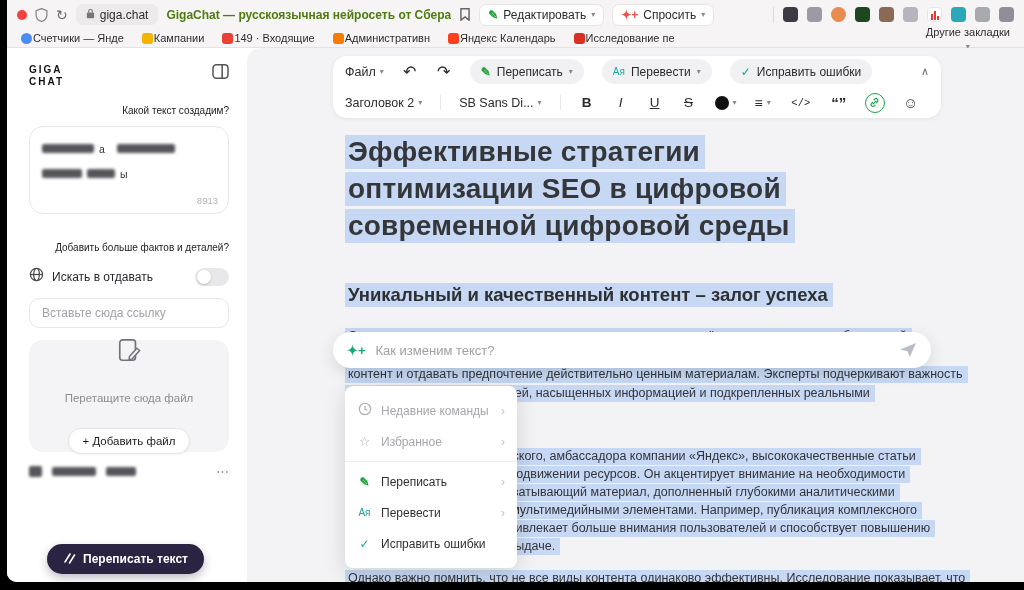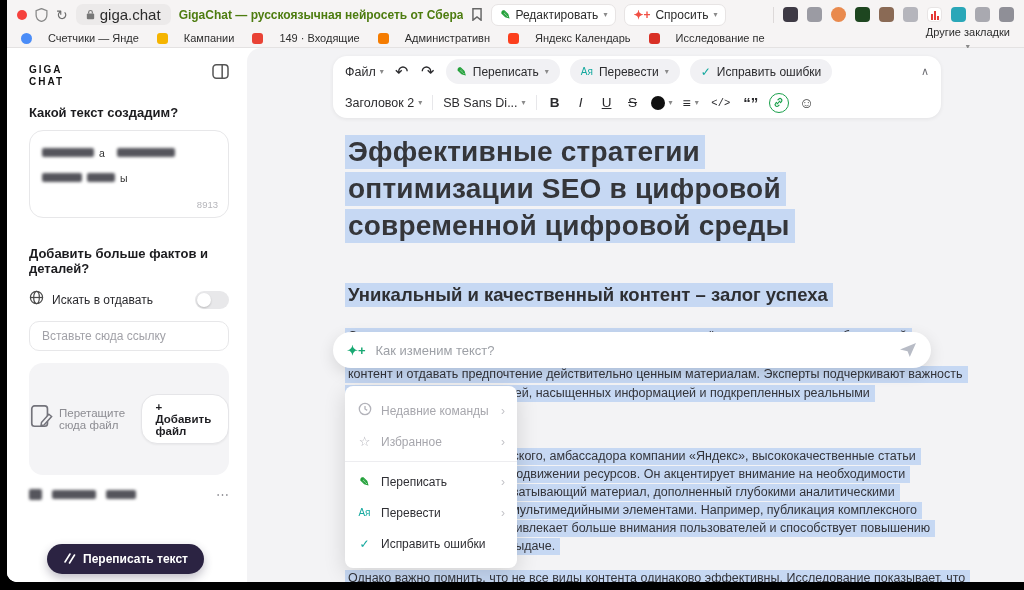--- a/index.html
+++ b/index.html
@@ -4,71 +4,71 @@
 <style>
   * { box-sizing: border-box; margin: 0; padding: 0; }
   html,body { width:1024px; height:590px; }
   body { background:#000; font-family:"Liberation Sans", sans-serif; overflow:hidden; position:relative; }
   .window { position:absolute; left:7px; top:0; width:1017px; height:582px; background:#fff; border-bottom-left-radius:10px; overflow:hidden; }
 
   
   .chrome-top { height:29px; background:#f6f4f4; display:flex; align-items:center; padding:0 10px; gap:8px; font-size:12px; color:#333; }
   .rec-dot { width:10px; height:10px; border-radius:50%; background:#f5413d; flex:none; }
   .icon-btn { color:#6d6d6d; font-size:14px; line-height:1; cursor:pointer; flex:none; display:flex; align-items:center; }
-  .addr { display:flex; align-items:center; gap:5px; background:#eceaea; border-radius:7px; height:21px; padding:0 10px; color:#2c2c2c; font-size:15px; flex:none; }
+  .addr { display:flex; align-items:center; gap:5px; background:#eceaea; border-radius:7px; height:21px; padding:0 10px; color:#2c2c2c; font-size:12px; flex:none; }
   .page-title { color:#4d7c0f; font-size:12px; white-space:nowrap; overflow:hidden; max-width:300px;font-weight:bold; }
   .chrome-btn { display:flex; align-items:center; gap:5px; background:#fff; border:1px solid #e7e4e4; border-radius:7px; height:22px; padding:0 8px; font-size:12px; color:#2c2c2c; white-space:nowrap; flex:none; cursor:pointer; }
   .chev { font-size:8px; color:#8a8a8a; }
   .vsep { width:1px; height:16px; background:#ddd9d9; flex:none; }
   .ext-row { display:flex; align-items:center; gap:9px; margin-left:auto; flex:none; }
   .ext { width:15px; height:15px; border-radius:4px; flex:none; cursor:pointer; }
   .ext.e1{background:#3e3a45;} .ext.e2{background:#9b9ba3;} .ext.e3{background:#e98a4e;border-radius:50%;}
   .ext.e4{background:#1e4620;} .ext.e5{background:#8a6a55;} .ext.e6{background:#b5b5bc;}
   .ext.e7{background:#fff;border:1px solid #e8e5e5;background-image:linear-gradient(#e53935,#e53935),linear-gradient(#e53935,#e53935),linear-gradient(#e53935,#e53935);background-size:2px 6px,2px 9px,2px 4px;background-position:3px 6px,6px 3px,9px 8px;background-repeat:no-repeat;}
   .ext.e8{background:#2aa7b8;} .ext.e9{background:#a9a9b0;} .ext.e10{background:#8f8f97;}
   .bookmarks { height:19px; background:#f6f4f4; border-bottom:1px solid #e4e2e2; display:flex; align-items:center; gap:18px; padding:0 14px; font-size:11px; color:#2e2e2e; }
-  .bm { display:flex; align-items:center; gap:16px; white-space:nowrap; cursor:pointer; }
+  .bm { display:flex; align-items:center; gap:1px; white-space:nowrap; cursor:pointer; }
   .fav { width:11px; height:11px; border-radius:3px; flex:none; }
   .bm:nth-of-type(1) .fav{background:#4a8cf7;border-radius:50%;}
   .bm:nth-of-type(2) .fav{background:#f5b400;}
   .bm:nth-of-type(3) .fav{background:#e94235;}
   .bm:nth-of-type(4) .fav{background:#f57c00;}
   .bm:nth-of-type(5) .fav{background:#fc3f1d;}
   .bm:nth-of-type(6) .fav{background:#d93025;}
   .other-bm { margin-left:auto; display:flex; align-items:center; gap:4px; cursor:pointer;flex-direction:column; }
 
   
   .app { display:flex; height:534px; background:#fff; }
   .sidebar { width:240px; background:#fff; position:relative; padding:16px 18px 0 22px; flex:none; }
   .main { flex:1; background:#f3f3f5; border-top-left-radius:14px; position:relative; overflow:hidden; }
 
   
   .sb-head { display:flex; justify-content:space-between; align-items:flex-start; margin-bottom:18px; }
   .logo { font-weight:900; font-size:10px; letter-spacing:2px; color:#111; line-height:1.15; }
-  .sb-q { font-size:13px; font-weight:700; color:#1c1c1f; margin-bottom:10px; }
+  .sb-q { font-size:10px; font-weight:400; color:#1c1c1f; margin-bottom:10px;text-align:right; }
   .sb-card { border:1px solid #e7e7e9; border-radius:14px; height:88px; position:relative; padding:12px 12px; margin-bottom:28px; }
   .redact { display:inline-block; height:9px; background:#55555c; border-radius:2px; filter:blur(1.4px); vertical-align:middle; margin-right:5px; }
   .sb-card .tail { font-size:10.5px; color:#333; }
   .char-count { position:absolute; right:10px; bottom:7px; font-size:9.5px; color:#b5b5ba; }
   .sb-row { display:flex; align-items:center; gap:8px; margin:14px 0 0 0; }
   .sb-row-label { font-size:12px; color:#2a2a2e; flex:1; }
   .toggle { width:34px; height:18px; background:#e8e8ea; border-radius:9px; position:relative; flex:none; cursor:pointer; }
   .toggle .knob { position:absolute; left:2px; top:2px; width:14px; height:14px; border-radius:50%; background:#fff; box-shadow:0 1px 2px rgba(0,0,0,.2); }
   .sb-input { margin-top:12px; width:100%; height:30px; border:1px solid #e7e7e9; border-radius:10px; padding:0 12px; font-size:12px; color:#333; font-family:"Liberation Sans",sans-serif; outline:none; }
   .sb-input::placeholder { color:#a2a2a8; }
-  .dropzone { margin-top:12px; background:#f4f4f6; border-radius:14px; height:112px; display:flex; flex-direction:row; align-items:center; justify-content:center; gap:6px; }
+  .dropzone { margin-top:12px; background:#f4f4f6; border-radius:14px; height:112px; display:flex; flex-direction:column; align-items:center; justify-content:center; gap:24px; }
   .dz-label { font-size:11.5px; color:#8c8c92; }
-  .dz-btn { background:#fff; border:1px solid #e5e5e8; border-radius:16px; padding:6px 14px; font-size:11.5px; font-weight:700; color:#1e1e22; box-shadow:0 1px 2px rgba(0,0,0,.05); cursor:pointer; }
+  .dz-btn { background:#fff; border:1px solid #e5e5e8; border-radius:16px; padding:6px 14px; font-size:11.5px; font-weight:400; color:#1e1e22; box-shadow:0 1px 2px rgba(0,0,0,.05); cursor:pointer; }
   .file-row { display:flex; align-items:center; margin-top:12px; gap:5px; }
   .file-row .more { margin-left:auto; color:#7a7a80; font-size:13px; cursor:pointer; }
   .cta { position:absolute; left:40px; bottom:8px; background:#2b2342; color:#fff; border-radius:16px; height:30px; display:flex; align-items:center; gap:7px; padding:0 16px; font-size:12px; font-weight:700; cursor:pointer; box-shadow:0 4px 10px rgba(43,35,66,.3); }
 
   
   .toolbar { position:absolute; left:86px; top:8px; width:608px; height:62px; background:#fff; border-radius:14px; box-shadow:0 1px 4px rgba(0,0,0,.07); z-index:2; padding:0 12px; }
-  .t-row { height:31px; display:flex; align-items:center; gap:10px; font-size:12.5px; color:#2b2b2e; }
+  .t-row { height:31px; display:flex; align-items:center; gap:18px; font-size:12.5px; color:#2b2b2e; }
   .t-item { display:flex; align-items:center; gap:4px; cursor:pointer; white-space:nowrap; }
   .t-pill { display:flex; align-items:center; gap:6px; background:#f1f1f4; border-radius:15px; height:25px; padding:0 11px; font-size:12px; cursor:pointer; white-space:nowrap; }
   .g { color:#21a038; font-weight:700; }
   .t { color:#14a89e; font-weight:400; }
   .t-sep { width:1px; height:15px; background:#e7e7ea; }
   .fmt { font-size:13.5px; cursor:pointer; width:16px; text-align:center; }
   .color-dot { width:14px; height:14px; border-radius:50%; background:#101010; display:inline-block; }
   .link-ring { width:20px; height:20px; border-radius:50%; border:1.5px solid #1aa04b; display:flex; align-items:center; justify-content:center; cursor:pointer; }
   .collapse { margin-left:auto; color:#6f6f75; font-size:11px; cursor:pointer; }
 

